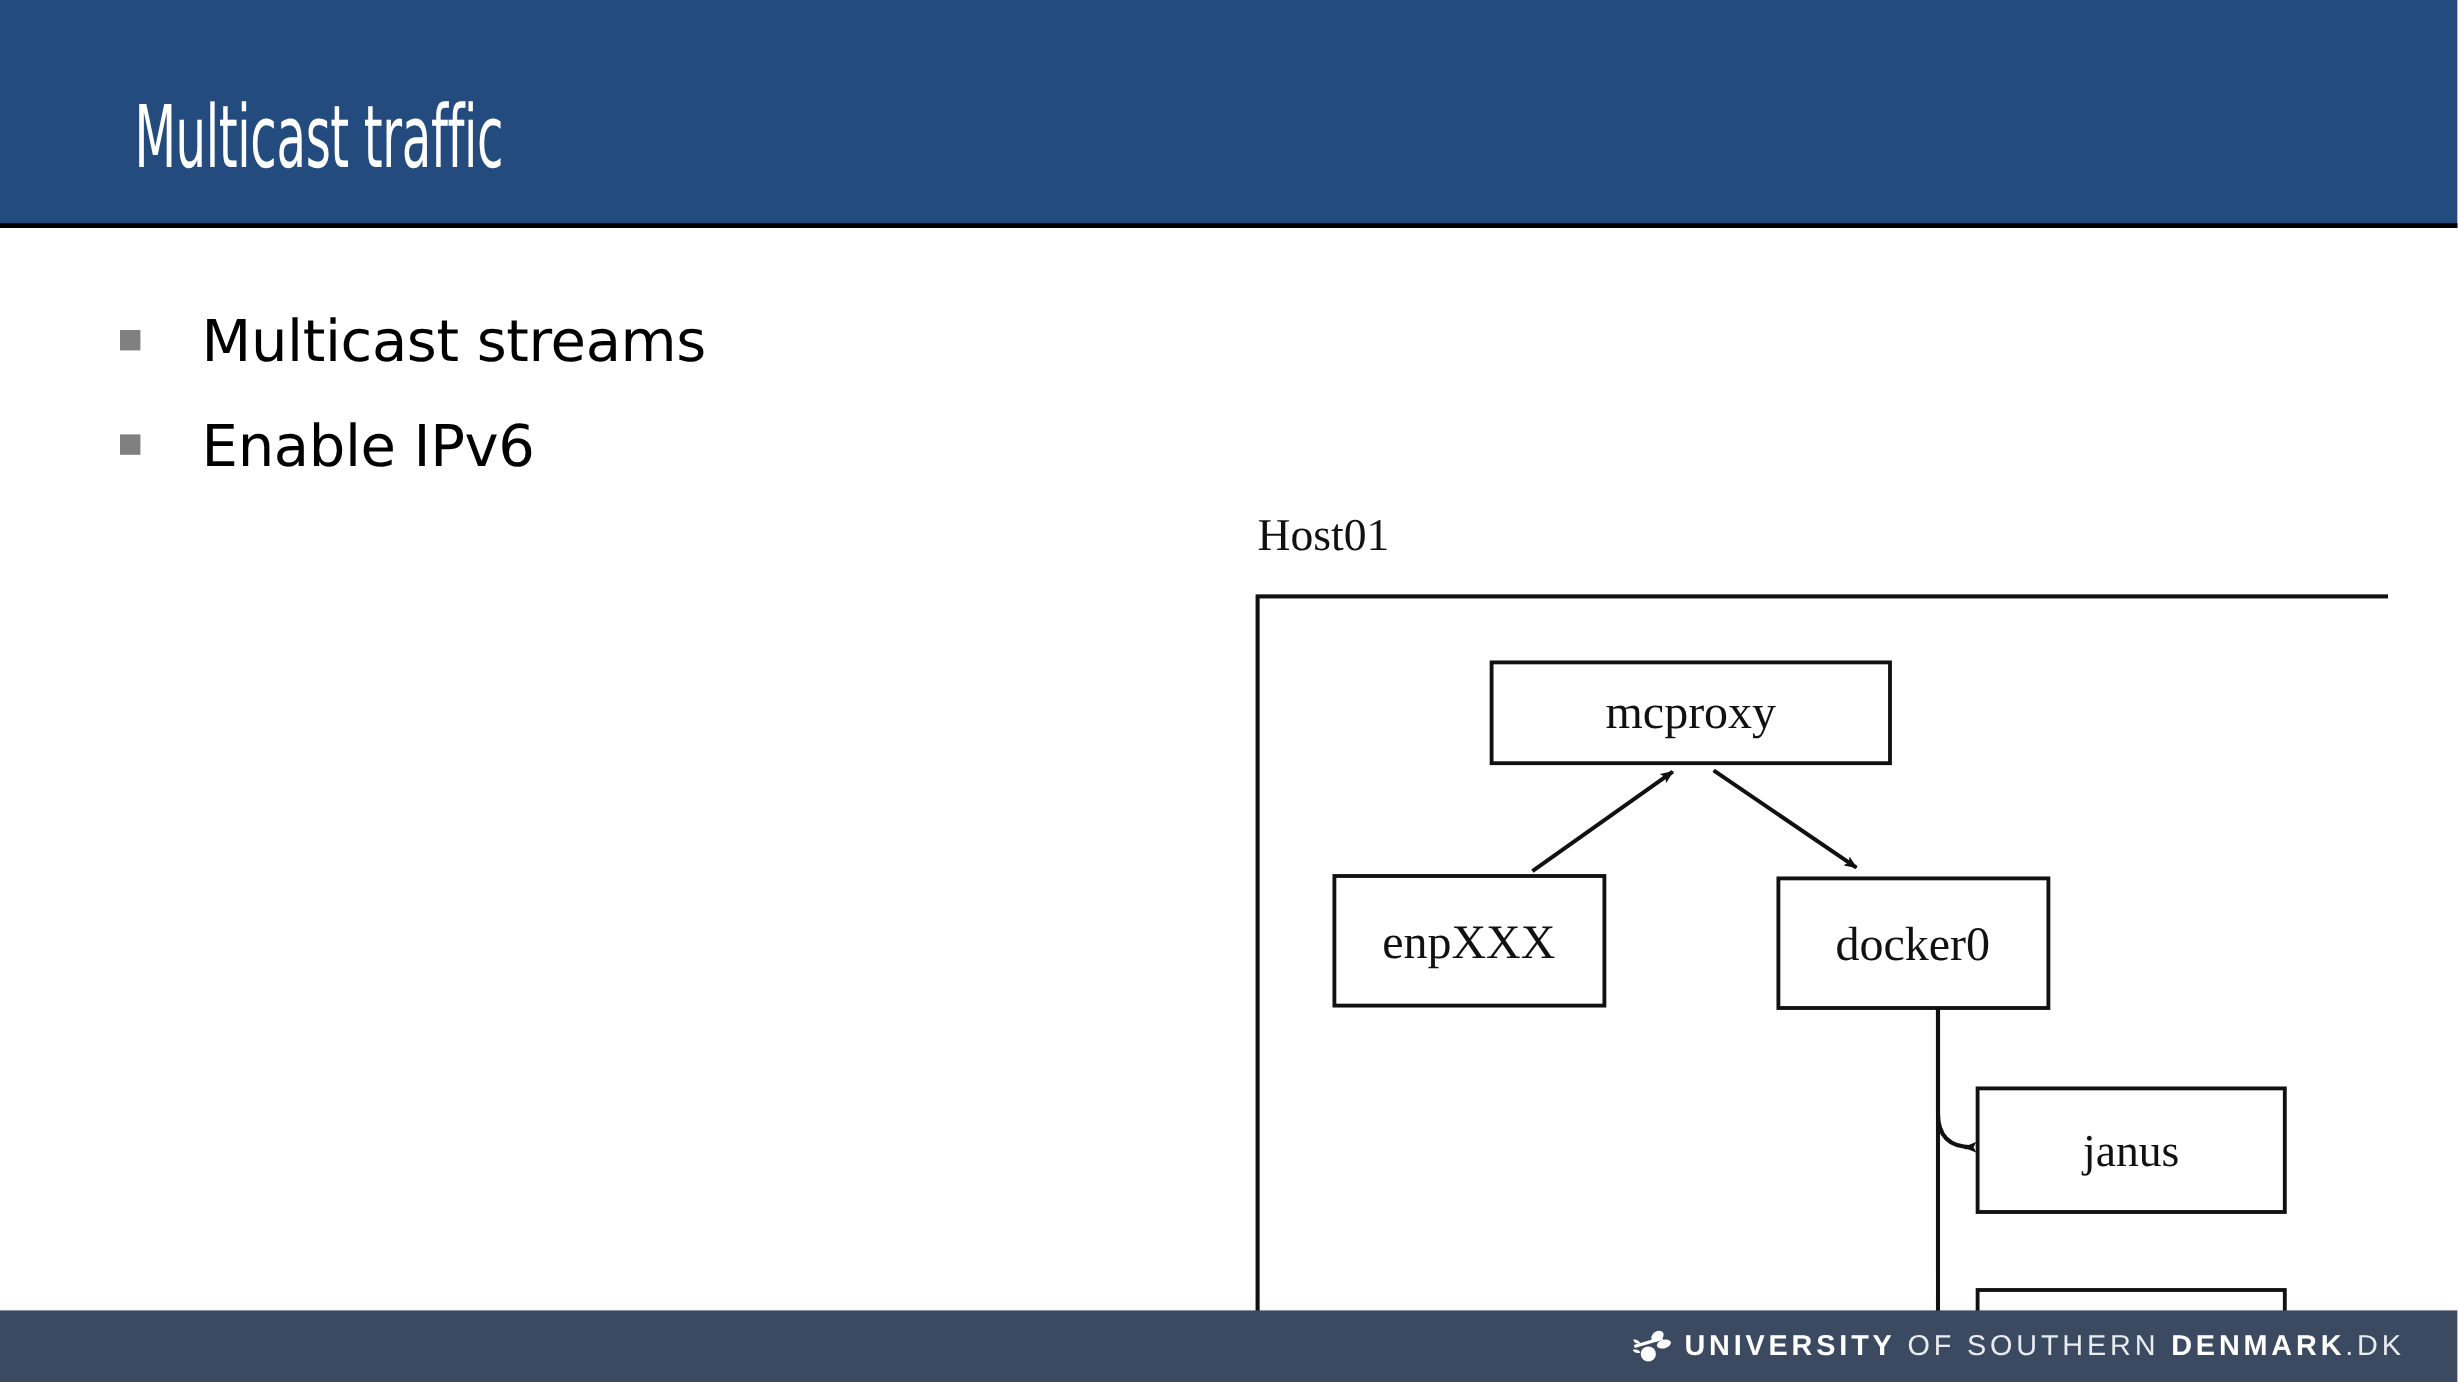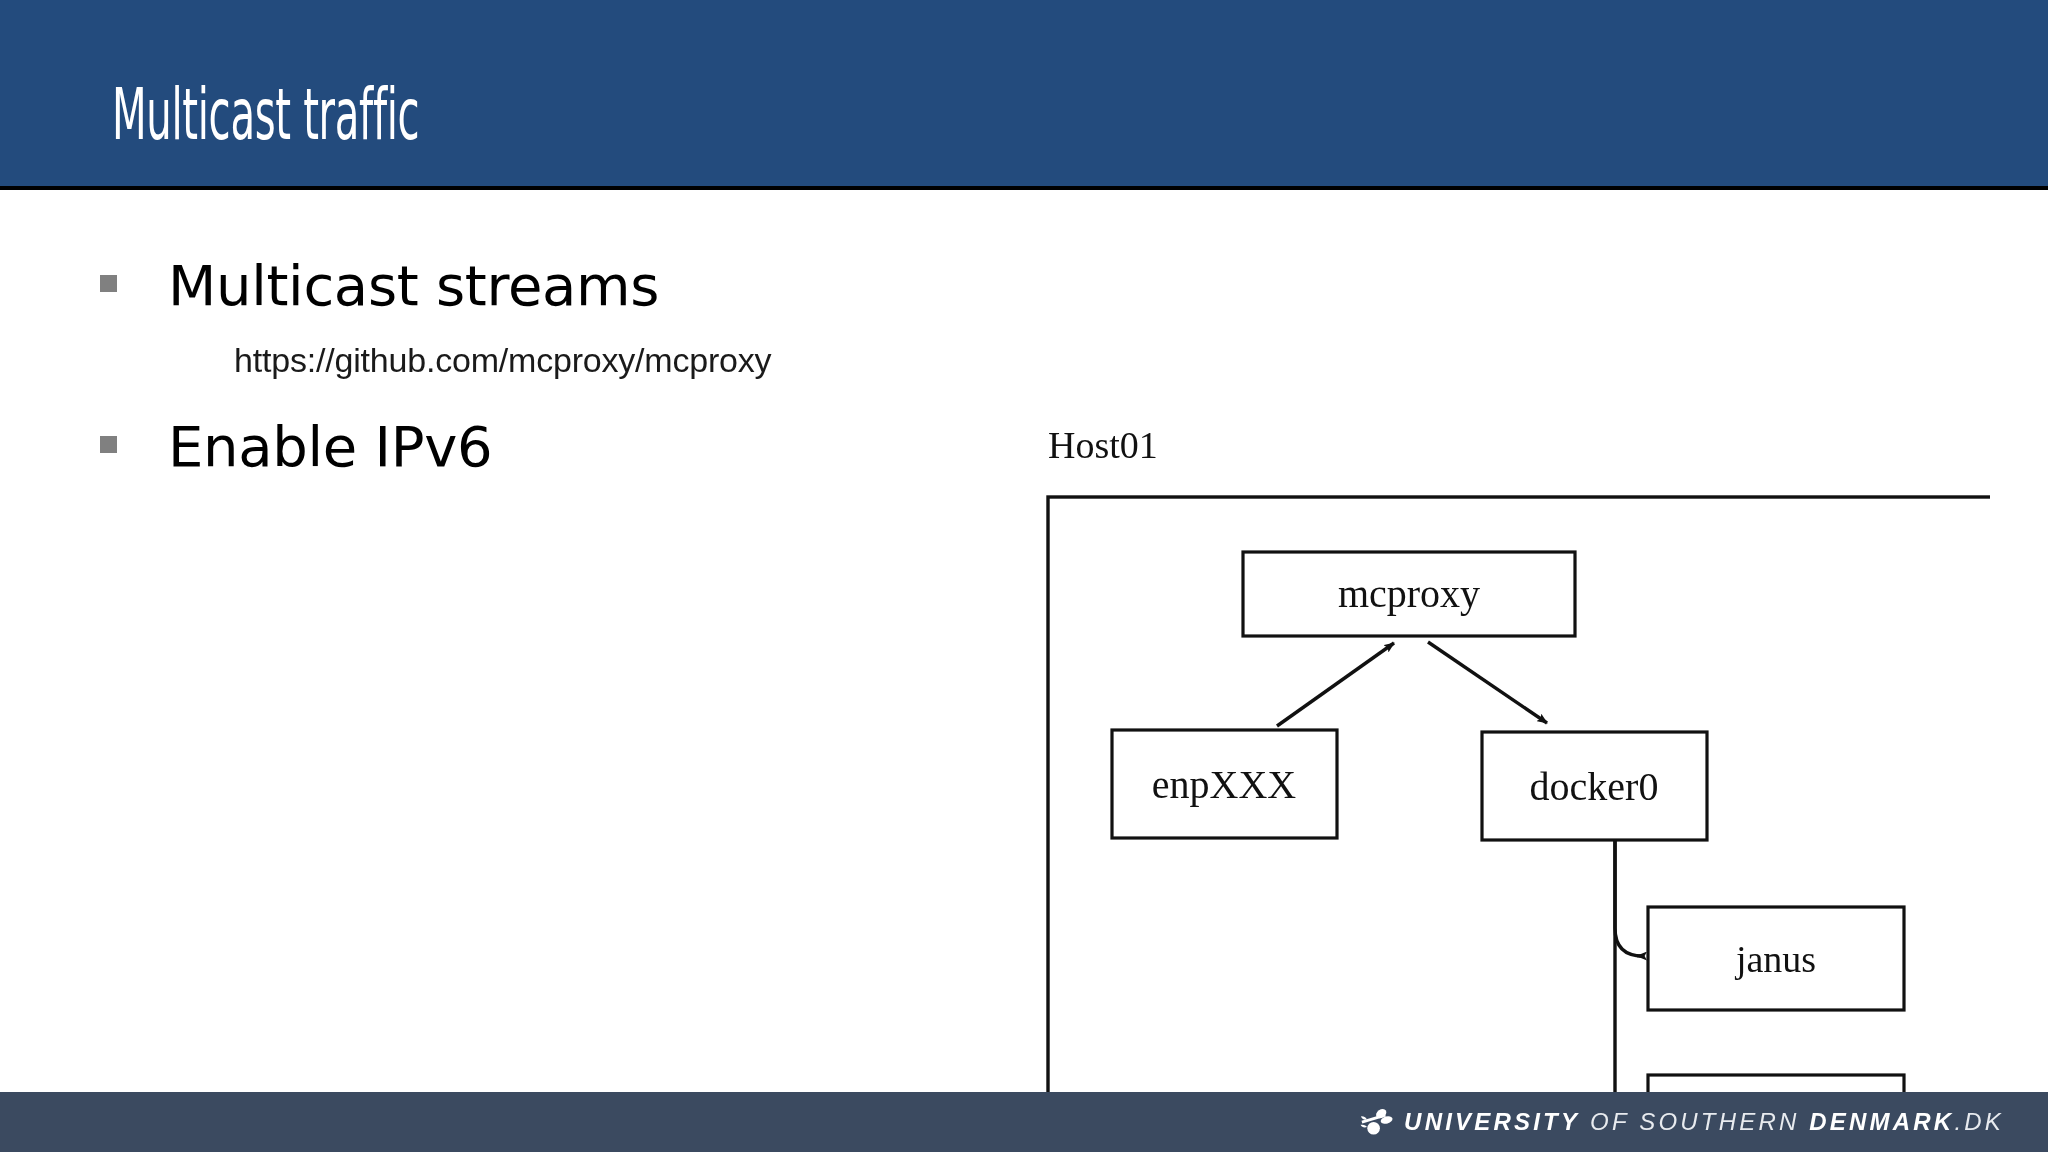--- a/index.html
+++ b/index.html
@@ -61,21 +61,21 @@
   .bullet-marker {
     width: 17px;
     height: 17px;
     background: #808080;
     flex: 0 0 auto;
     margin-top: 30px;
     margin-right: 51px;
   }
   .bullet-text {
     font-family: "DejaVu Sans", "Liberation Sans", sans-serif;
-    font-size: 56px;
+    font-size: 48px;
     line-height: 81px;
     color: #000000;
     font-weight: 400;
     letter-spacing: -0.3px;
   }
   .sub-link {
     margin: 14px 0 26px 134px;
     font-family: "Liberation Sans", sans-serif;
     font-size: 34px;
     line-height: 40px;
@@ -103,21 +103,20 @@
     background: #3b4a60;
   }
   .footer-logo {
     position: absolute;
     right: 44px;
     top: 0;
     height: 60px;
     display: flex;
     align-items: center;
     gap: 11px;
-    font-style: italic;
   }
   .logo-mark { flex: 0 0 auto; display: block; }
   .footer-text {
     font-family: "Liberation Sans", sans-serif;
     font-size: 24px;
     color: #ffffff;
     letter-spacing: 3.2px;
     white-space: nowrap;
   }
   .ft-bold { font-weight: 700; }
@@ -132,21 +131,20 @@
 
 <div class="content-area">
 
   <div class="bullet-list">
 
     <div class="bullet-row">
       <span class="bullet-marker"></span>
       <span class="bullet-text">Multicast streams</span>
     </div>
 
-    <div class="sub-link">https://github.com/mcproxy/mcproxy</div>
 
     <div class="bullet-row">
       <span class="bullet-marker"></span>
       <span class="bullet-text">Enable IPv6</span>
     </div>
 
 
   </div>
 
   <div class="diagram">

